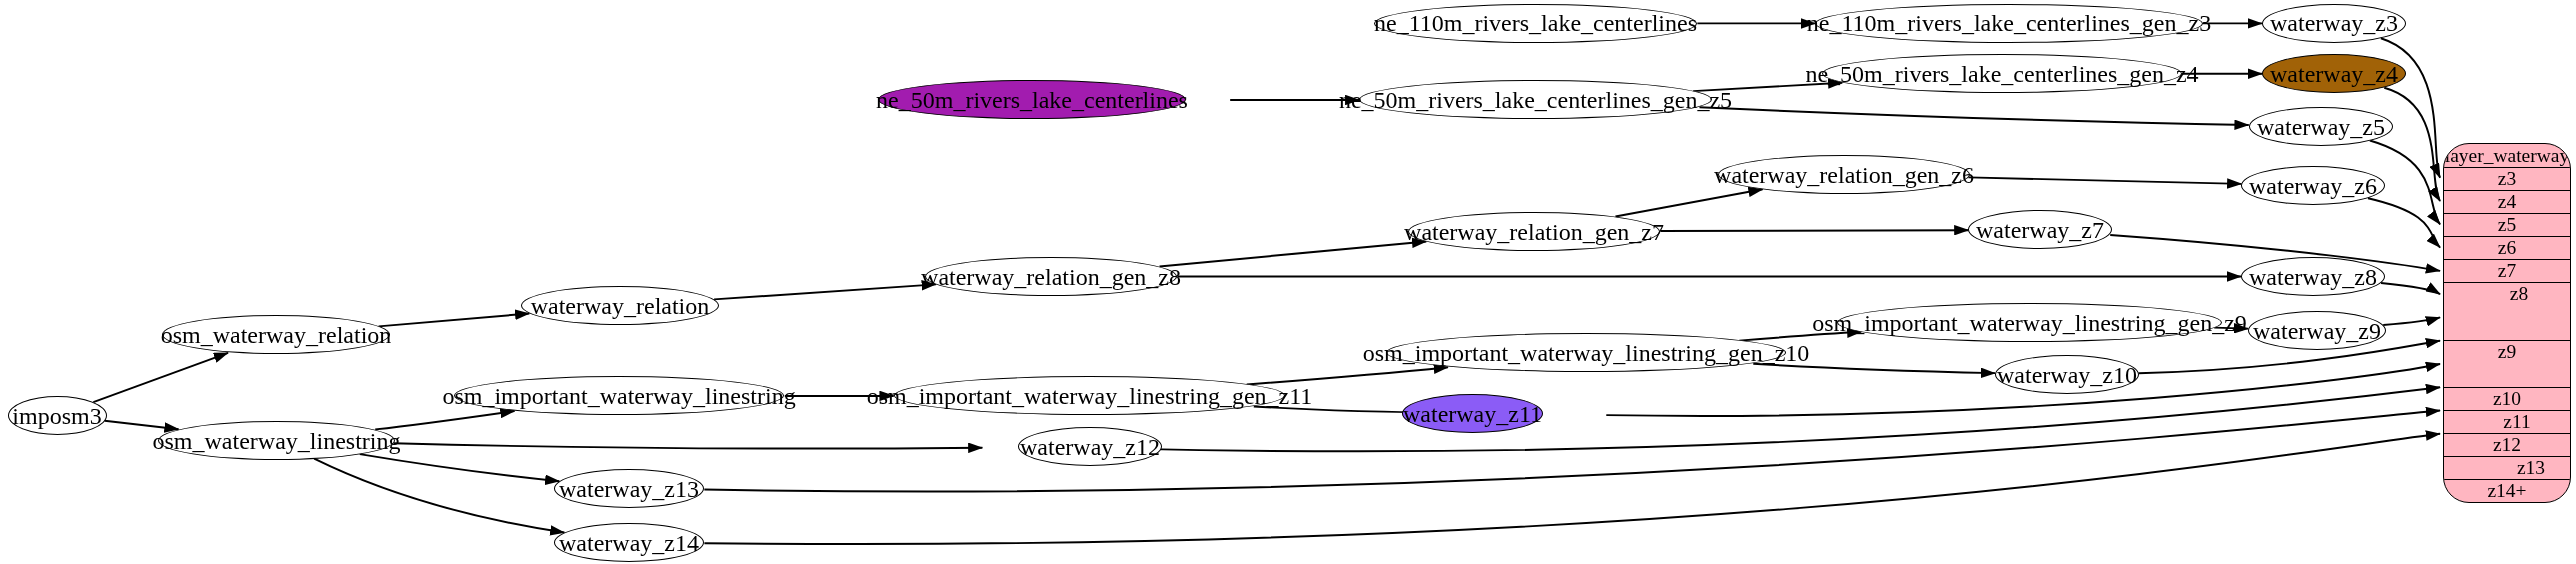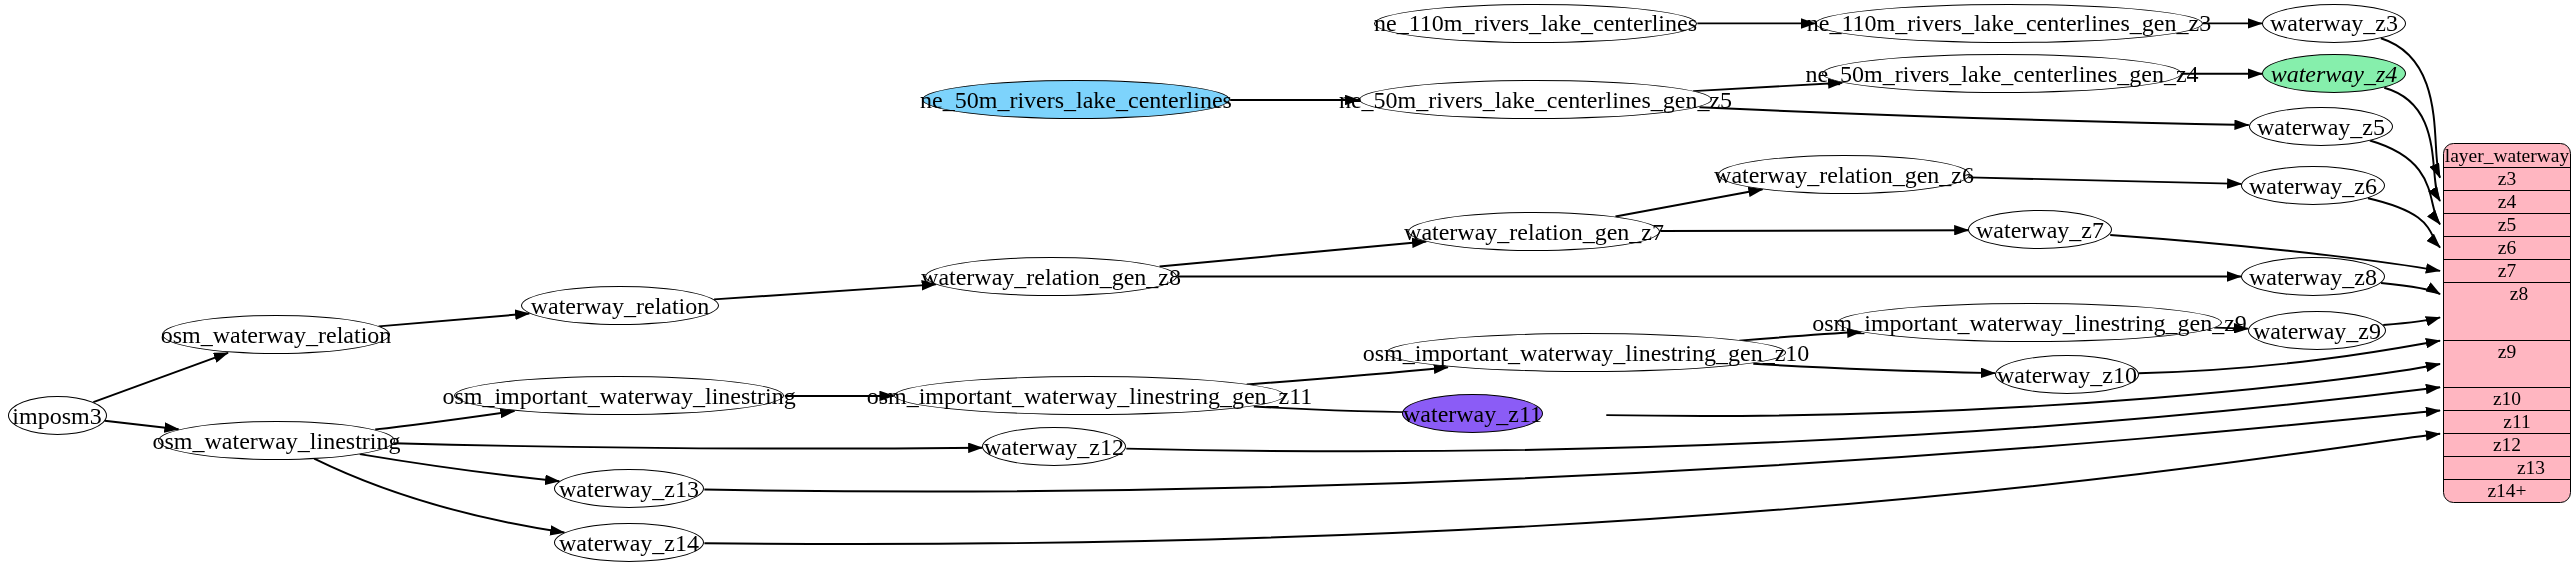--- a/index.html
+++ b/index.html
@@ -88,42 +88,42 @@
   <div id="nodes-layer">
       <div class="node" style="left: 7.5px; top: 396px; width: 99px; height: 39px; background: rgb(255, 255, 255); border-color: rgb(0, 0, 0);">imposm3</div>
       <div class="node" style="left: 162px; top: 315px; width: 228px; height: 39px; background: rgb(255, 255, 255); border-color: rgb(0, 0, 0);">osm_waterway_relation</div>
       <div class="node" style="left: 158px; top: 421px; width: 237px; height: 39px; background: rgb(255, 255, 255); border-color: rgb(0, 0, 0);">osm_waterway_linestring</div>
       <div class="node" style="left: 521px; top: 286px; width: 198px; height: 39px; background: rgb(255, 255, 255); border-color: rgb(0, 0, 0);">waterway_relation</div>
       <div class="node" style="left: 925px; top: 257px; width: 252px; height: 39px; background: rgb(255, 255, 255); border-color: rgb(0, 0, 0);">waterway_relation_gen_z8</div>
       <div class="node" style="left: 1408px; top: 212px; width: 252px; height: 39px; background: rgb(255, 255, 255); border-color: rgb(0, 0, 0);">waterway_relation_gen_z7</div>
       <div class="node" style="left: 1718px; top: 155px; width: 252px; height: 39px; background: rgb(255, 255, 255); border-color: rgb(0, 0, 0);">waterway_relation_gen_z6</div>
       <div class="node" style="left: 1374px; top: 3.8px; width: 323px; height: 39px; background: rgb(255, 255, 255); border-color: rgb(0, 0, 0);">ne_110m_rivers_lake_centerlines</div>
       <div class="node" style="left: 1815px; top: 3.8px; width: 388px; height: 39px; background: rgb(255, 255, 255); border-color: rgb(0, 0, 0);">ne_110m_rivers_lake_centerlines_gen_z3</div>
-      <div class="node" style="left: 922px; top: 80px; width: 308px; height: 39px; background: #7dd3fc; border-color: rgb(0, 0, 0);">ne_50m_rivers_lake_centerlines</div>
+      <div class="node" style="left: 878px; top: 80px; width: 308px; height: 39px; background: #a21caf; border-color: rgb(0, 0, 0);">ne_50m_rivers_lake_centerlines</div>
       <div class="node" style="left: 1359px; top: 80px; width: 353px; height: 39px; background: rgb(255, 255, 255); border-color: rgb(0, 0, 0);">ne_50m_rivers_lake_centerlines_gen_z5</div>
       <div class="node" style="left: 1822px; top: 54px; width: 360px; height: 39px; background: rgb(255, 255, 255); border-color: rgb(0, 0, 0);">ne_50m_rivers_lake_centerlines_gen_z4</div>
       <div class="node" style="left: 2262px; top: 3.8px; width: 144px; height: 39px; background: rgb(255, 255, 255); border-color: rgb(0, 0, 0);">waterway_z3</div>
-      <div class="node" style="left: 2262px; top: 54px; width: 144px; height: 39px; background: #86efac; border-color: rgb(0, 0, 0); font-style: italic;">waterway_z4</div>
+      <div class="node" style="left: 2262px; top: 54px; width: 144px; height: 39px; background: #a16207; border-color: rgb(0, 0, 0);">waterway_z4</div>
       <div class="node" style="left: 2249px; top: 107px; width: 144px; height: 39px; background: rgb(255, 255, 255); border-color: rgb(0, 0, 0);">waterway_z5</div>
       <div class="node" style="left: 2241px; top: 166px; width: 144px; height: 39px; background: rgb(255, 255, 255); border-color: rgb(0, 0, 0);">waterway_z6</div>
       <div class="node" style="left: 1968px; top: 210px; width: 144px; height: 39px; background: rgb(255, 255, 255); border-color: rgb(0, 0, 0);">waterway_z7</div>
       <div class="node" style="left: 2241px; top: 257px; width: 144px; height: 39px; background: rgb(255, 255, 255); border-color: rgb(0, 0, 0);">waterway_z8</div>
       <div class="node" style="left: 454px; top: 376px; width: 330px; height: 39px; background: rgb(255, 255, 255); border-color: rgb(0, 0, 0);">osm_important_waterway_linestring</div>
       <div class="node" style="left: 894px; top: 376px; width: 391px; height: 39px; background: rgb(255, 255, 255); border-color: rgb(0, 0, 0);">osm_important_waterway_linestring_gen_z11</div>
       <div class="node" style="left: 1386px; top: 333px; width: 400px; height: 39px; background: rgb(255, 255, 255); border-color: rgb(0, 0, 0);">osm_important_waterway_linestring_gen_z10</div>
       <div class="node" style="left: 1837px; top: 303px; width: 385px; height: 39px; background: rgb(255, 255, 255); border-color: rgb(0, 0, 0);">osm_important_waterway_linestring_gen_z9</div>
       <div class="node" style="left: 2248px; top: 311px; width: 138px; height: 39px; background: rgb(255, 255, 255); border-color: rgb(0, 0, 0);">waterway_z9</div>
       <div class="node" style="left: 1995px; top: 355px; width: 144px; height: 39px; background: rgb(255, 255, 255); border-color: rgb(0, 0, 0);">waterway_z10</div>
       <div class="node" style="left: 1402px; top: 394px; width: 141px; height: 39px; background: #8b5cf6; border-color: rgb(0, 0, 0);">waterway_z11</div>
-      <div class="node" style="left: 982px; top: 427px; width: 144px; height: 39px; background: rgb(255, 255, 255); border-color: rgb(0, 0, 0);">waterway_z12</div>
+      <div class="node" style="left: 1018px; top: 427px; width: 144px; height: 39px; background: rgb(255, 255, 255); border-color: rgb(0, 0, 0);">waterway_z12</div>
       <div class="node" style="left: 554px; top: 469px; width: 150px; height: 39px; background: rgb(255, 255, 255); border-color: rgb(0, 0, 0);">waterway_z13</div>
       <div class="node" style="left: 554px; top: 523px; width: 150px; height: 39px; background: rgb(255, 255, 255); border-color: rgb(0, 0, 0);">waterway_z14</div>
     </div>
 
-  <div class="layer-table" id="layer-table" style="left: 2443px; top: 143px; width: 128px; background: rgb(255, 182, 193); border-color: rgb(0, 0, 0);">
+  <div class="layer-table" id="layer-table" style="left: 2443px; top: 143px; width: 128px; background: rgb(255, 182, 193); border-color: rgb(0, 0, 0); border-radius: 26px;">
     <div class="layer-cell" style="height: 23px;">layer_waterway</div>
     <div id="layer-rows">
         <div class="layer-cell" style="height: 23px; border-top: 1.5px solid rgb(0, 0, 0);">z3</div>
         <div class="layer-cell" style="height: 23px; border-top: 1.5px solid rgb(0, 0, 0);">z4</div>
         <div class="layer-cell" style="height: 23px; border-top: 1.5px solid rgb(0, 0, 0);">z5</div>
         <div class="layer-cell" style="height: 23px; border-top: 1.5px solid rgb(0, 0, 0);">z6</div>
         <div class="layer-cell" style="height: 23px; border-top: 1.5px solid rgb(0, 0, 0);">z7</div>
         <div class="layer-cell" style="height: 23px; border-top: 1.5px solid rgb(0, 0, 0); padding-left: 24px;">z8</div>
         <div class="layer-cell" style="height: 23px; border-top: 1.5px solid rgb(0, 0, 0); margin-top: 35px;">z9</div>
         <div class="layer-cell" style="height: 23px; border-top: 1.5px solid rgb(0, 0, 0); margin-top: 24px;">z10</div>

